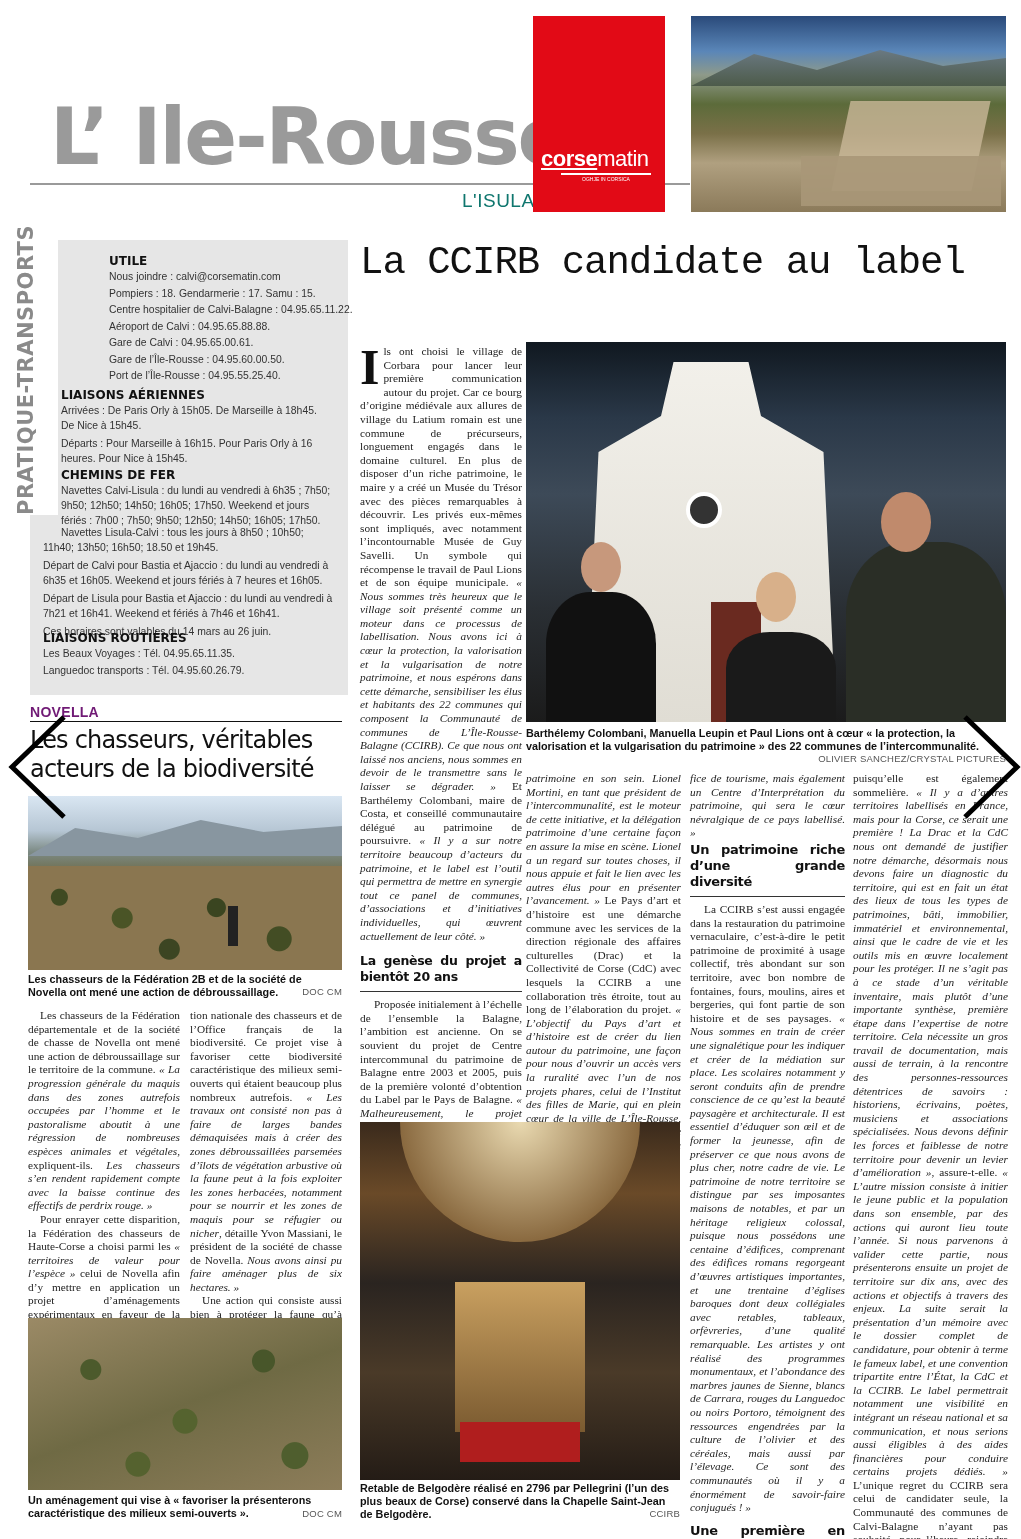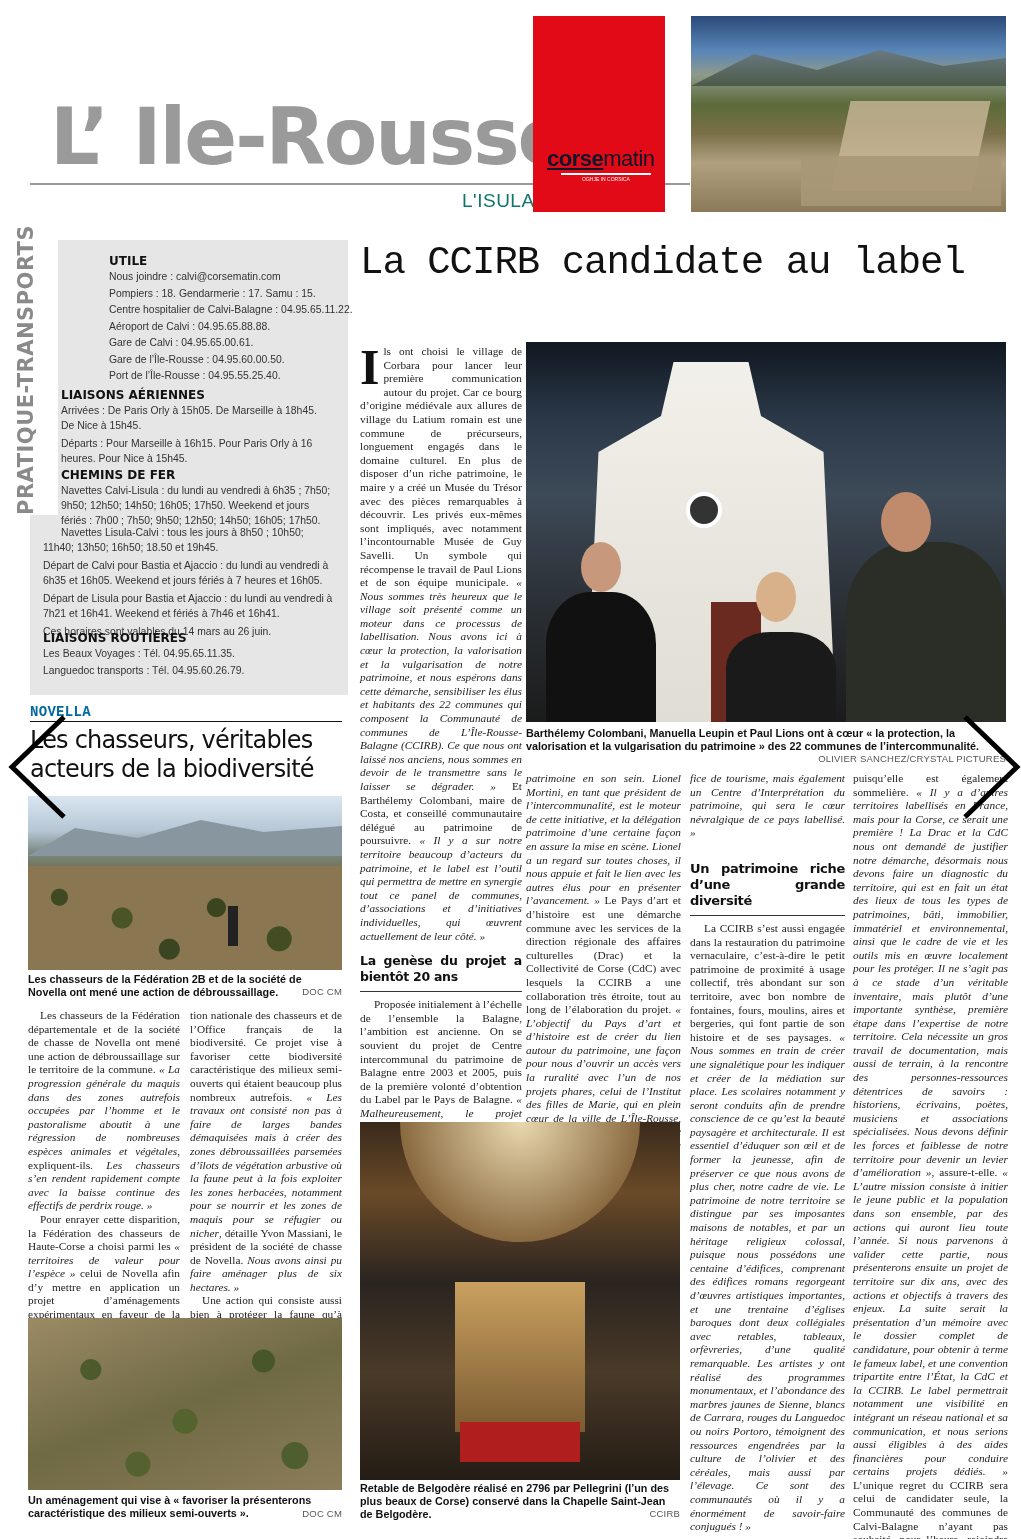--- a/index.html
+++ b/index.html
@@ -9,21 +9,21 @@
   .abs { position: absolute; }
 
   
   .masthead-title {
     left: 50px; top: 98px; font-family: "DejaVu Sans", sans-serif; font-weight: bold;
     font-size: 78px; letter-spacing: -2px; color: #9a9a9a; line-height: 1; white-space: nowrap;
   }
   .masthead-rule { left: 30px; top: 183px; width: 660px; height: 2px; background: #9a9a9a; }
   .isula { left: 462px; top: 190px; font-family: "Liberation Sans", sans-serif; font-size: 19px; color: #0f766e; letter-spacing: 0.5px; }
   .logo-box { left: 533px; top: 16px; width: 132px; height: 196px; background: #e20a16; }
-  .logo-text { position: absolute; left: 14px; top: 132px; font-family: "Liberation Sans", sans-serif; color: #0f172a; font-size: 22px; line-height: 1; white-space: nowrap; letter-spacing: -0.5px; }
+  .logo-text { position: absolute; left: 8px; top: 132px; font-family: "Liberation Sans", sans-serif; color: #ffffff; font-size: 22px; line-height: 1; white-space: nowrap; letter-spacing: -0.5px; }
   .logo-text b { font-weight: bold; text-decoration: underline; }
   .logo-sub { position: absolute; left: 28px; top: 157px; width: 90px; border-top: 2px solid #fff; font-family: "Liberation Sans", sans-serif; color: #fff; font-size: 5px; text-align: center; padding-top: 1px; }
 
   .photo { overflow: hidden; }
   .photo-ruins { left: 691px; top: 16px; width: 315px; height: 196px;
     background: linear-gradient(180deg, #2a4a7a 0%, #5a86b8 18%, #8e9a8a 30%, #5c6b3a 45%, #7a7048 60%, #b0a080 75%, #8b7a5a 100%); }
   .photo-ruins .ruin1 { position: absolute; left: 150px; top: 85px; width: 140px; height: 90px; background: #c9b898; transform: skewX(-12deg); opacity: 0.8; }
   .photo-ruins .ruin2 { position: absolute; left: 110px; top: 140px; width: 200px; height: 50px; background: #a89778; opacity: 0.9; }
   .photo-ruins .mtn { position: absolute; left: 0; top: 30px; width: 315px; height: 40px; background: linear-gradient(180deg, #6d7c88, #4d5b4a); clip-path: polygon(0 100%, 20% 20%, 40% 60%, 60% 10%, 80% 50%, 100% 30%, 100% 100%); }
   .pratique-vert { left: 12px; top: 245px; width: 60px; height: 270px; }
@@ -68,21 +68,21 @@
       radial-gradient(circle at 75% 25%, #48562a 11px, transparent 12px), radial-gradient(circle at 85% 80%, #4f5e2e 13px, transparent 14px),
       radial-gradient(circle at 35% 85%, #55622f 12px, transparent 13px), linear-gradient(160deg, #9b8a66, #6f6a44 50%, #8d7d5a); }
 
   .photo-retable { left: 360px; top: 1122px; width: 320px; height: 358px;
     background: linear-gradient(180deg, #3a2a1c 0%, #6a4a28 20%, #2a2420 45%, #4a3a28 70%, #241c16 100%); }
   .photo-retable .vault { position: absolute; left: 40px; top: 0; width: 240px; height: 120px; border-radius: 0 0 120px 120px; background: radial-gradient(ellipse at 50% 0%, #e9d9b0, #8a6a40 70%); }
   .photo-retable .altar { position: absolute; left: 95px; top: 160px; width: 130px; height: 150px; background: linear-gradient(180deg, #c9a060, #7a5a30); }
   .photo-retable .cloth { position: absolute; left: 100px; top: 300px; width: 120px; height: 40px; background: #b01e1e; }
 
   
-  .novella-tag { left: 30px; top: 704px; font-family: Liberation Mono, monospace; font-weight: bold; font-size: 14px; color: #0369a1; letter-spacing: 0.3px; }
+  .novella-tag { left: 30px; top: 704px; font-family: Liberation Sans, sans-serif; font-weight: bold; font-size: 14px; color: #701a75; letter-spacing: 0.3px; }
   .novella-rule { left: 30px; top: 721px; width: 312px; height: 1px; background: #111; }
   .novella-headline { left: 30px; top: 726px; width: 320px; font-family: "DejaVu Sans", sans-serif; font-size: 24px; line-height: 29px; color: #111; letter-spacing: -0.8px; }
 
   
   .chev { position: absolute; width: 70px; height: 110px; }
   .chev svg { width: 100%; height: 100%; }
 </style>
 </head>
 <body>
 
@@ -170,21 +170,21 @@
 <div class="abs photo photo-retable">
   <div class="vault"></div>
     <div class="altar"></div>
     <div class="cloth"></div>
 </div>
 <div class="abs caption" style="left:360px; top:1482px; width:320px;">Retable de Belgodère réalisé en 2796 par Pellegrini (l’un des plus beaux de Corse) conservé dans la Chapelle Saint-Jean de Belgodère.</div>
 <div class="abs credit" style="left:600px; top:1508px; width:80px;">CCIRB</div>
 
 <div class="abs col" style="left:690px; top:772px; width:155px;">
   <i>fice de tourisme, mais également un Centre d’Interprétation du patrimoine, qui sera le cœur névralgique de ce pays labellisé. »</i>
-  <div class="subhead" style="margin-top:21px; font-size:13px">Un patrimoine riche d’une grande diversité</div>
+  <div class="subhead" style="margin-top:2px; font-size:13px">Un patrimoine riche d’une grande diversité</div>
   <div class="subhead-rule" style="margin:6px 0 6px 0;"></div>
   <div style="text-indent:14px"><span>La CCIRB s’est aussi engagée dans la restauration du patrimoine vernaculaire, c’est-à-dire le petit patrimoine de proximité à usage collectif, très abondant sur son territoire, avec bon nombre de fontaines, fours, moulins, aires et bergeries, qui font partie de son histoire et de ses paysages. </span><i>« Nous sommes en train de créer une signalétique pour les indiquer et créer de la médiation sur place. Les scolaires notamment y seront conduits afin de prendre conscience de ce qu’est la beauté paysagère et architecturale. Il est essentiel d’éduquer son œil et de former la jeunesse, afin de préserver ce que nous avons de plus cher, notre cadre de vie. Le patrimoine de notre territoire se distingue par ses imposantes maisons de notables, et par un héritage religieux colossal, puisque nous possédons une centaine d’édifices, comprenant des édifices romans regorgeant d’œuvres artistiques importantes, et une trentaine d’églises baroques dont deux collégiales avec retables, tableaux, orfèvreries, d’une qualité remarquable. Les artistes y ont réalisé des programmes monumentaux, et l’abondance des marbres jaunes de Sienne, blancs de Carrara, rouges du Languedoc ou noirs Portoro, témoignent des ressources engendrées par la culture de l’olivier et des céréales, mais aussi par l’élevage. Ce sont des communautés où il y a énormément de savoir-faire conjugués ! »</i></div>
   <div class="subhead" style="margin-top:8px; font-size:13px">Une première en Corse !</div>
   
   
 </div>
 
 <div class="abs col" style="left:853px; top:772px; width:155px;">
   <span>puisqu’elle est également sommelière. </span><i>« Il y a d’autres territoires labellisés en France, mais pour la Corse, ce serait une première ! La Drac et la CdC nous ont demandé de justifier notre démarche, désormais nous devons faire un diagnostic du territoire, qui est en fait un état des lieux de tous les types de patrimoines, bâti, immobilier, immatériel et environnemental, ainsi que le cadre de vie et les outils mis en œuvre localement pour les protéger. Il ne s’agit pas à ce stade d’un véritable inventaire, mais plutôt d’une importante synthèse, première étape dans l’expertise de notre territoire. Cela nécessite un gros travail de documentation, mais aussi de terrain, à la rencontre des personnes-ressources détentrices de savoirs : historiens, écrivains, poètes, musiciens et associations spécialisées. Nous devons définir les forces et faiblesse de notre territoire pour devenir un levier d’amélioration »</i><span>, assure-t-elle. </span><i>« L’autre mission consiste à initier le jeune public et la population dans son ensemble, par des actions qui auront lieu toute l’année. Si nous parvenons à valider cette partie, nous présenterons ensuite un projet de territoire sur dix ans, avec des actions et objectifs à travers des enjeux. La suite serait la présentation d’un mémoire avec le dossier complet de candidature, pour obtenir à terme le fameux label, et une convention tripartite entre l’État, la CdC et la CCIRB. Le label permettrait notamment une visibilité en intégrant un réseau national et sa communication, et nous serions aussi éligibles à des aides financières pour conduire certains projets dédiés. »</i><span> L’unique regret du CCIRB sera celui de candidater seule, la Communauté des communes de Calvi-Balagne n’ayant pas souhaité, pour l’heure, rejoindre la démarche. </span>
   

